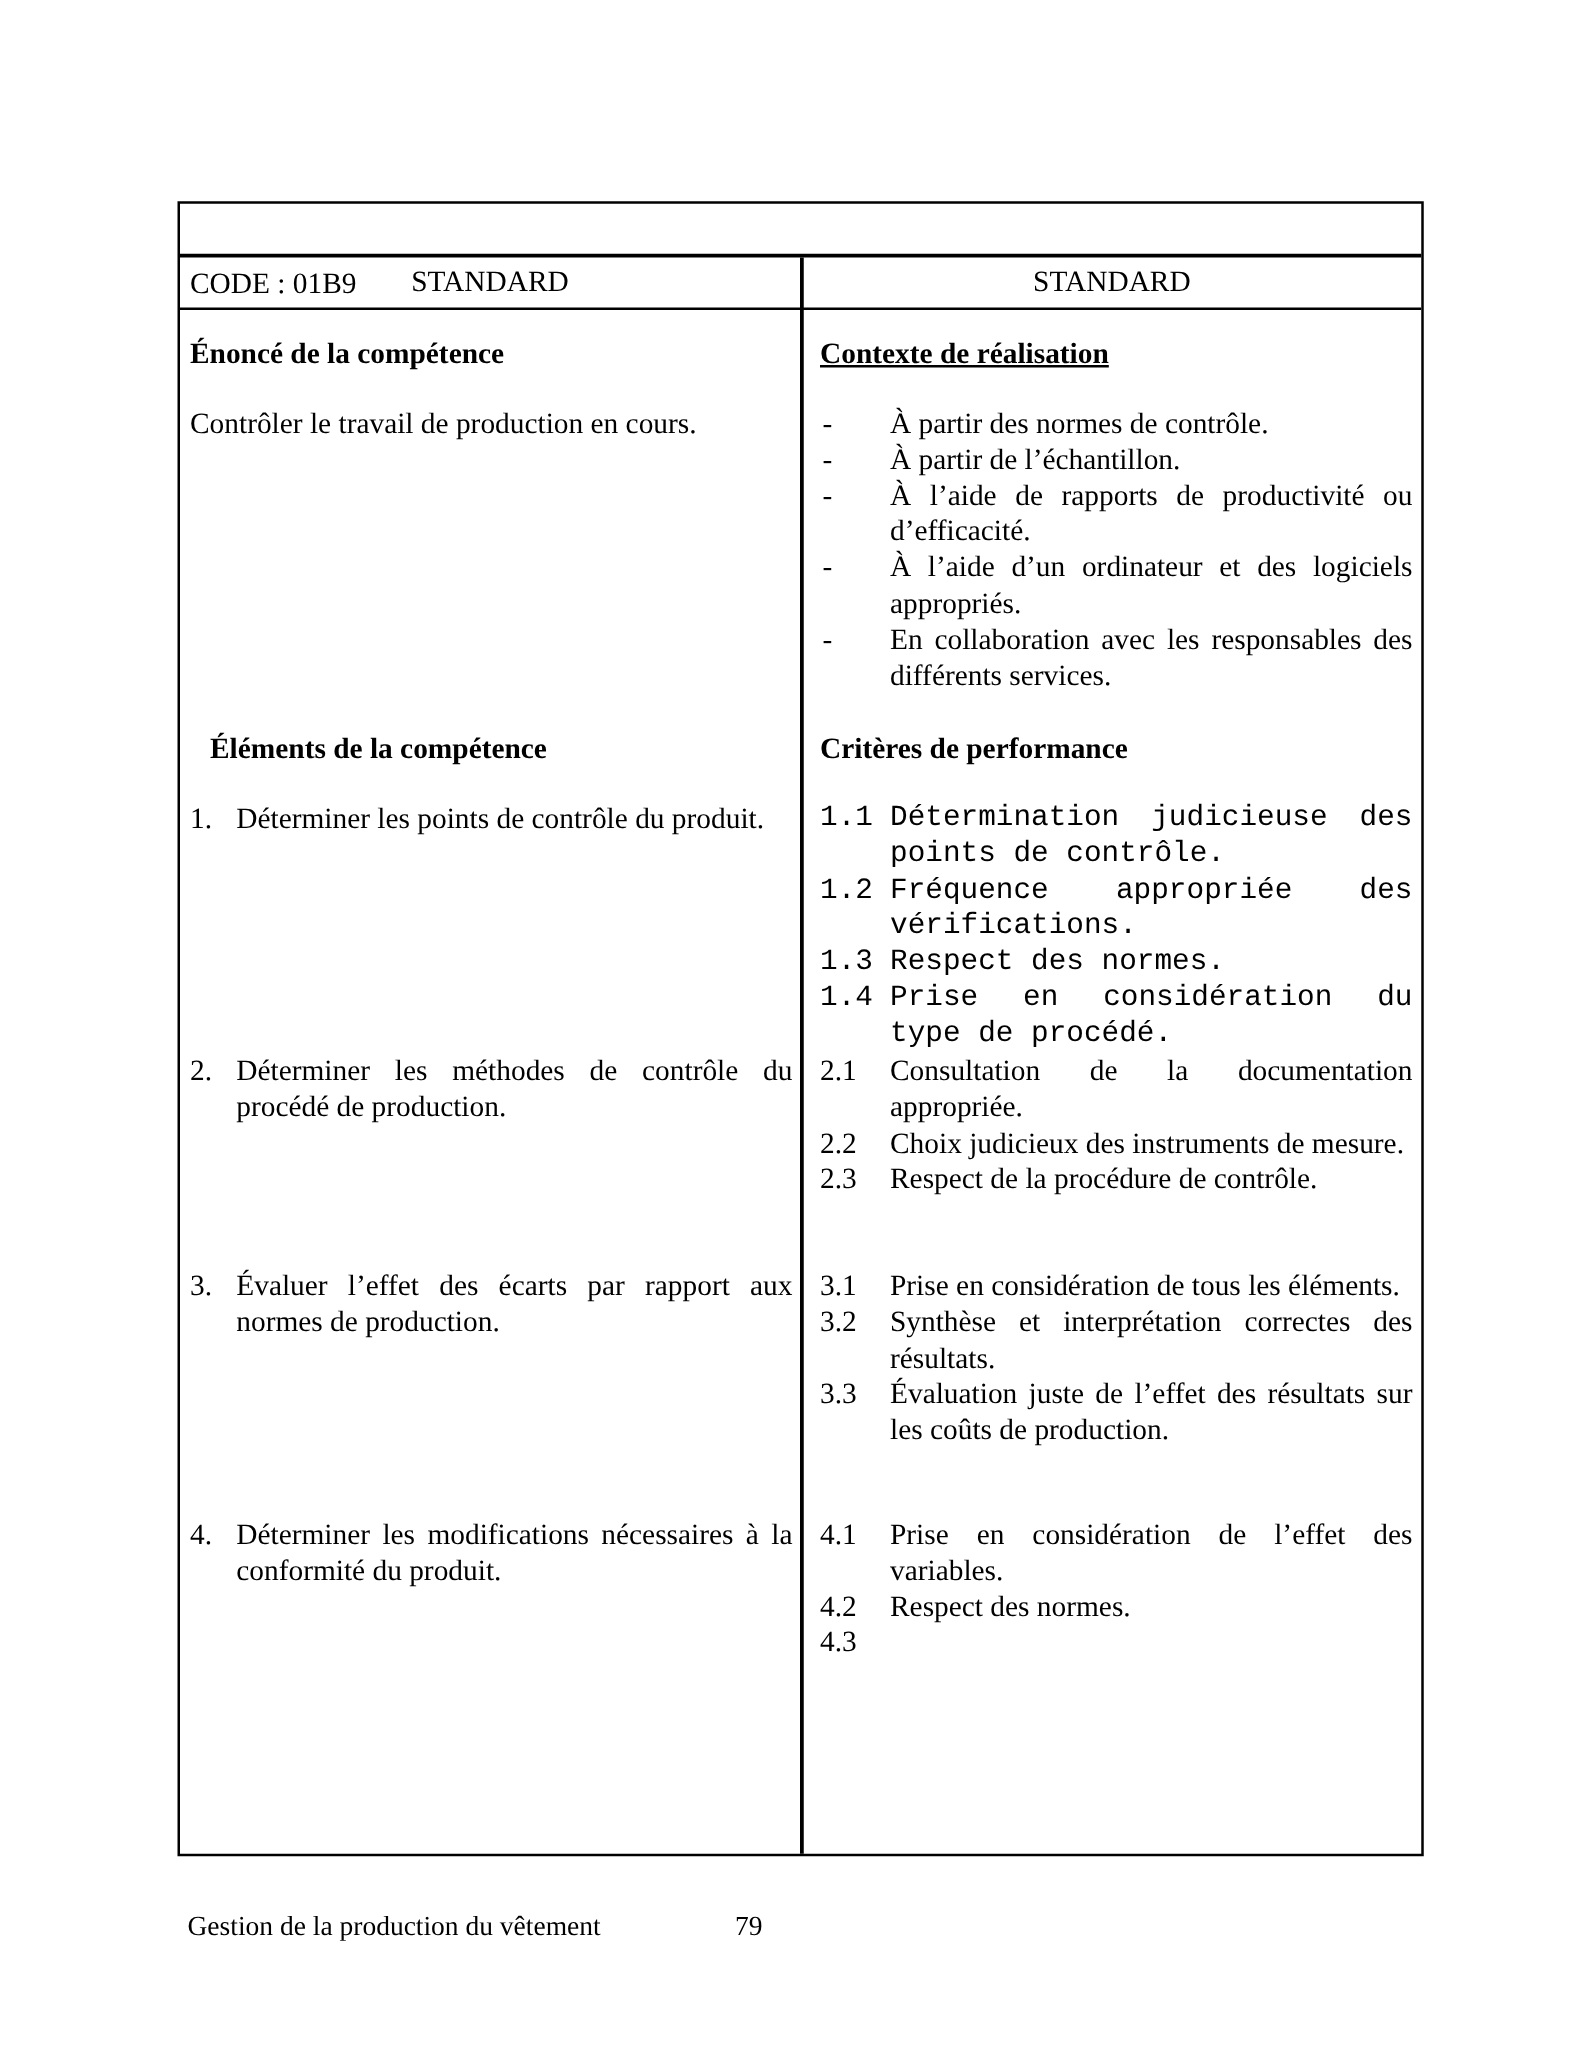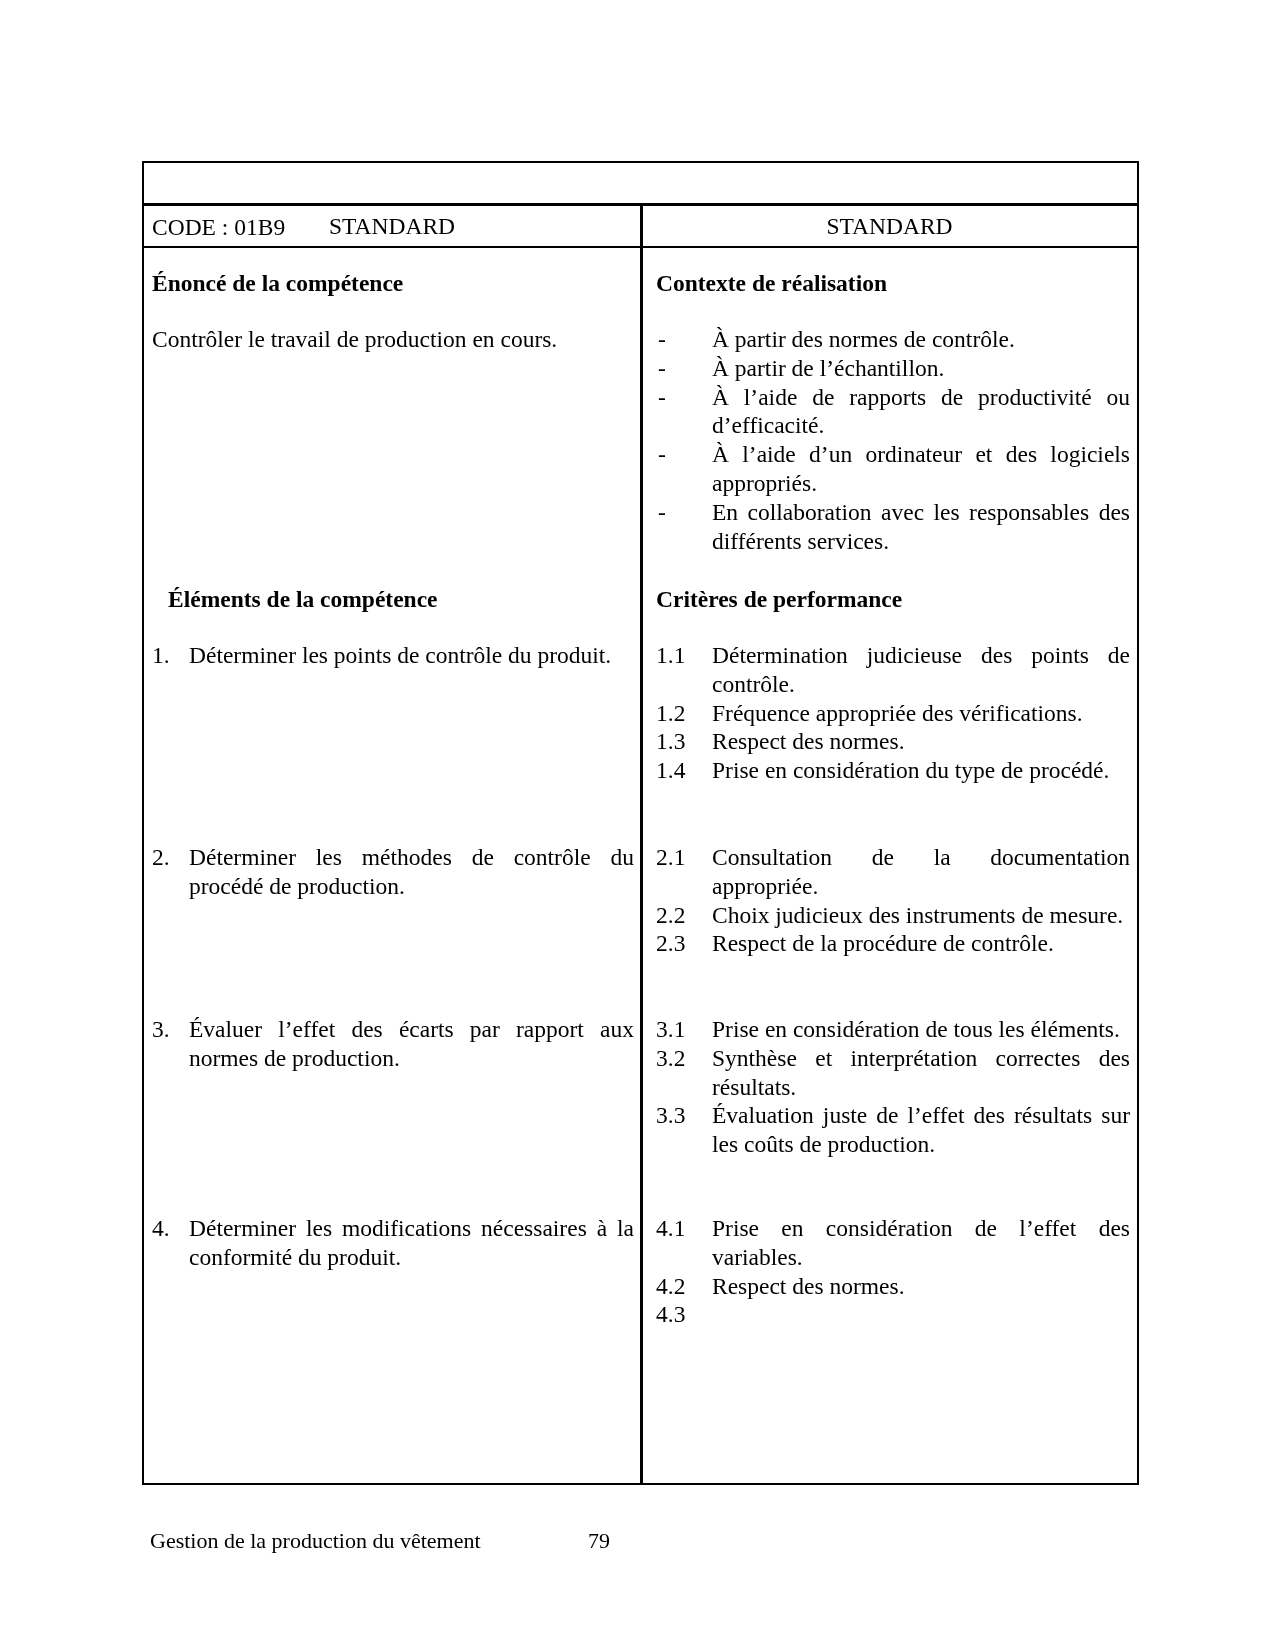--- a/index.html
+++ b/index.html
@@ -53,32 +53,32 @@
   <div class="cell left" style="top:680px;">
     <div class="item"><span class="num">2.</span><span>Déterminer les méthodes de contrôle du procédé de production.</span></div>
   </div>
   <div class="cell left" style="top:852px;">
     <div class="item"><span class="num">3.</span><span>Évaluer l’effet des écarts par rapport aux normes de production.</span></div>
   </div>
   <div class="cell left" style="top:1051px;">
     <div class="item"><span class="num">4.</span><span>Déterminer les modifications nécessaires à la conformité du produit.</span></div>
   </div>
 
-  <div class="cell right h" style="top:106px;">Contexte de réalisation</div>
+  <div class="cell right h" style="top:106px;text-decoration:underline;">Contexte de réalisation</div>
   <div class="cell right" style="top:162px;">
     <div class="bullet"><span class="dash">-</span><span>À partir des normes de contrôle.</span></div>
     <div class="bullet"><span class="dash">-</span><span>À partir de l’échantillon.</span></div>
     <div class="bullet"><span class="dash">-</span><span>À l’aide de rapports de productivité ou d’efficacité.</span></div>
     <div class="bullet"><span class="dash">-</span><span>À l’aide d’un ordinateur et des logiciels appropriés.</span></div>
     <div class="bullet"><span class="dash">-</span><span>En collaboration avec les responsables des différents services.</span></div>
   </div>
 
   <div class="cell right h" style="top:422px;">Critères de performance</div>
 
-  <div class="cell right" style="top:478px;">
+  <div class="cell right" style="top:478px;font-family:Liberation Mono, monospace;">
     <div class="ritem"><span class="num">1.1</span><span>Détermination judicieuse des points de contrôle.</span></div>
     <div class="ritem"><span class="num">1.2</span><span>Fréquence appropriée des vérifications.</span></div>
     <div class="ritem"><span class="num">1.3</span><span>Respect des normes.</span></div>
     <div class="ritem"><span class="num">1.4</span><span>Prise en considération du type de procédé.</span></div>
   </div>
 
   <div class="cell right" style="top:680px;">
     <div class="ritem"><span class="num">2.1</span><span>Consultation de la documentation appropriée.</span></div>
     <div class="ritem"><span class="num">2.2</span><span>Choix judicieux des instruments de mesure.</span></div>
     <div class="ritem"><span class="num">2.3</span><span>Respect de la procédure de contrôle.</span></div>

